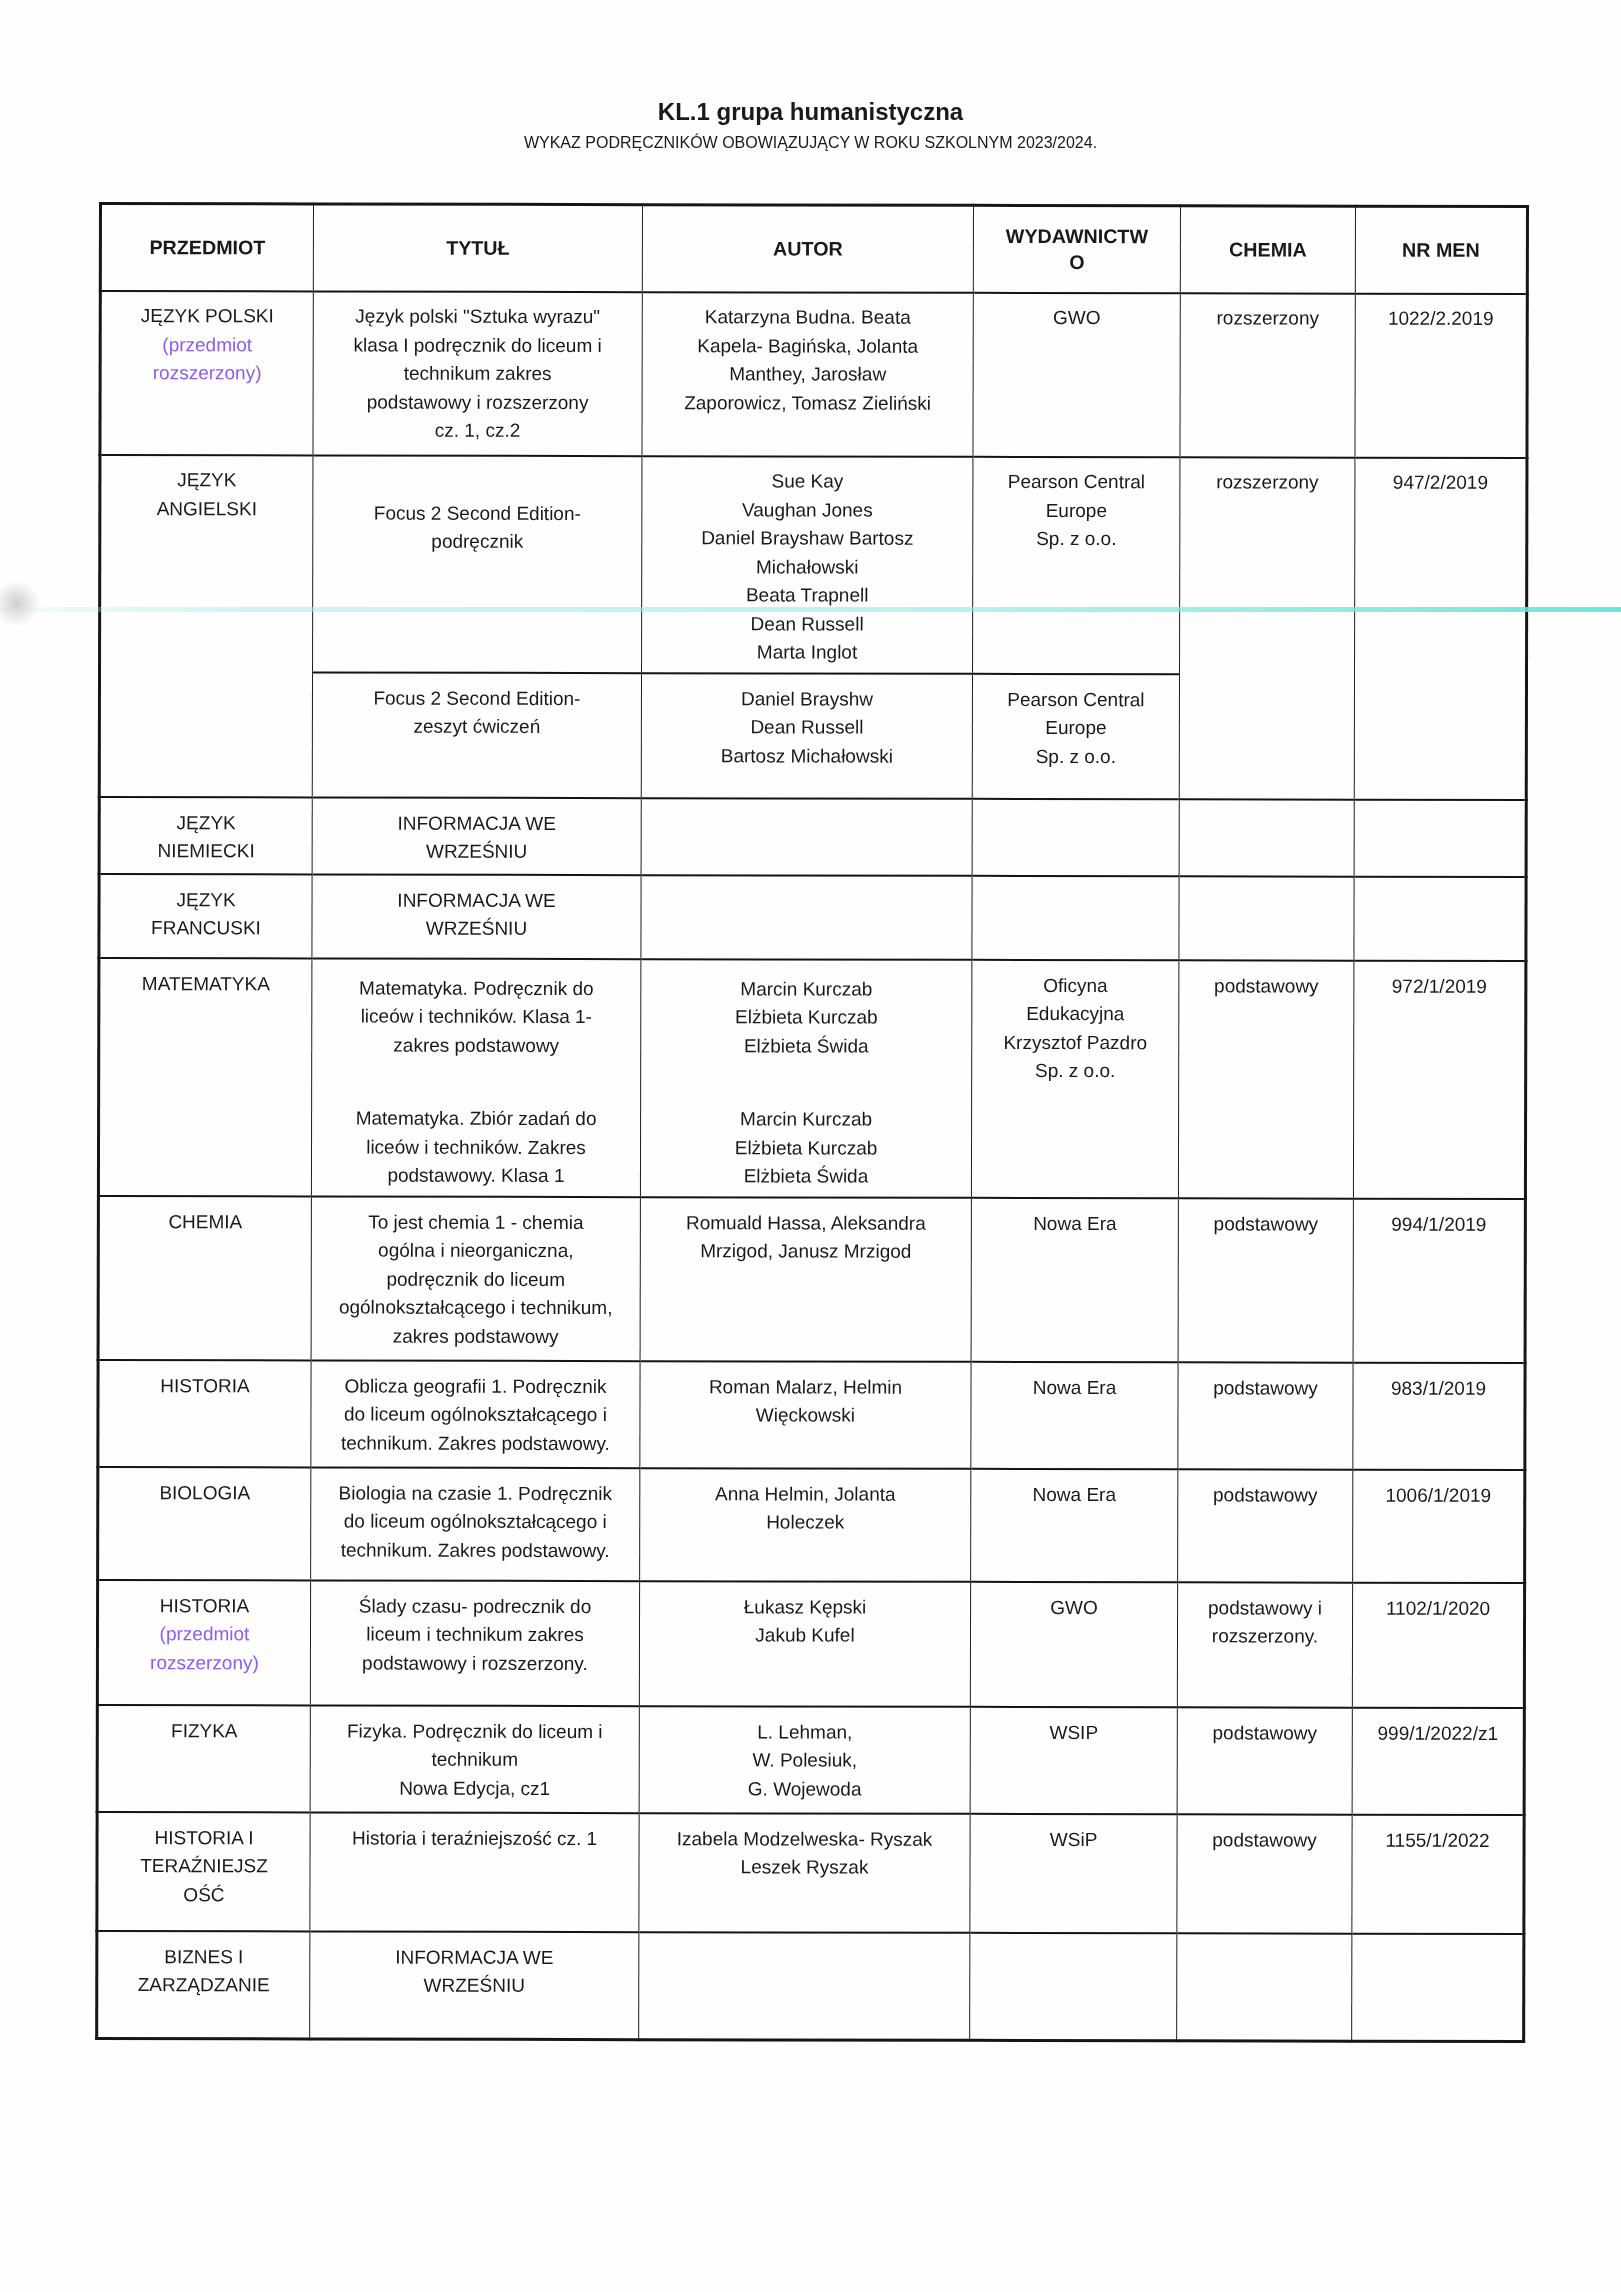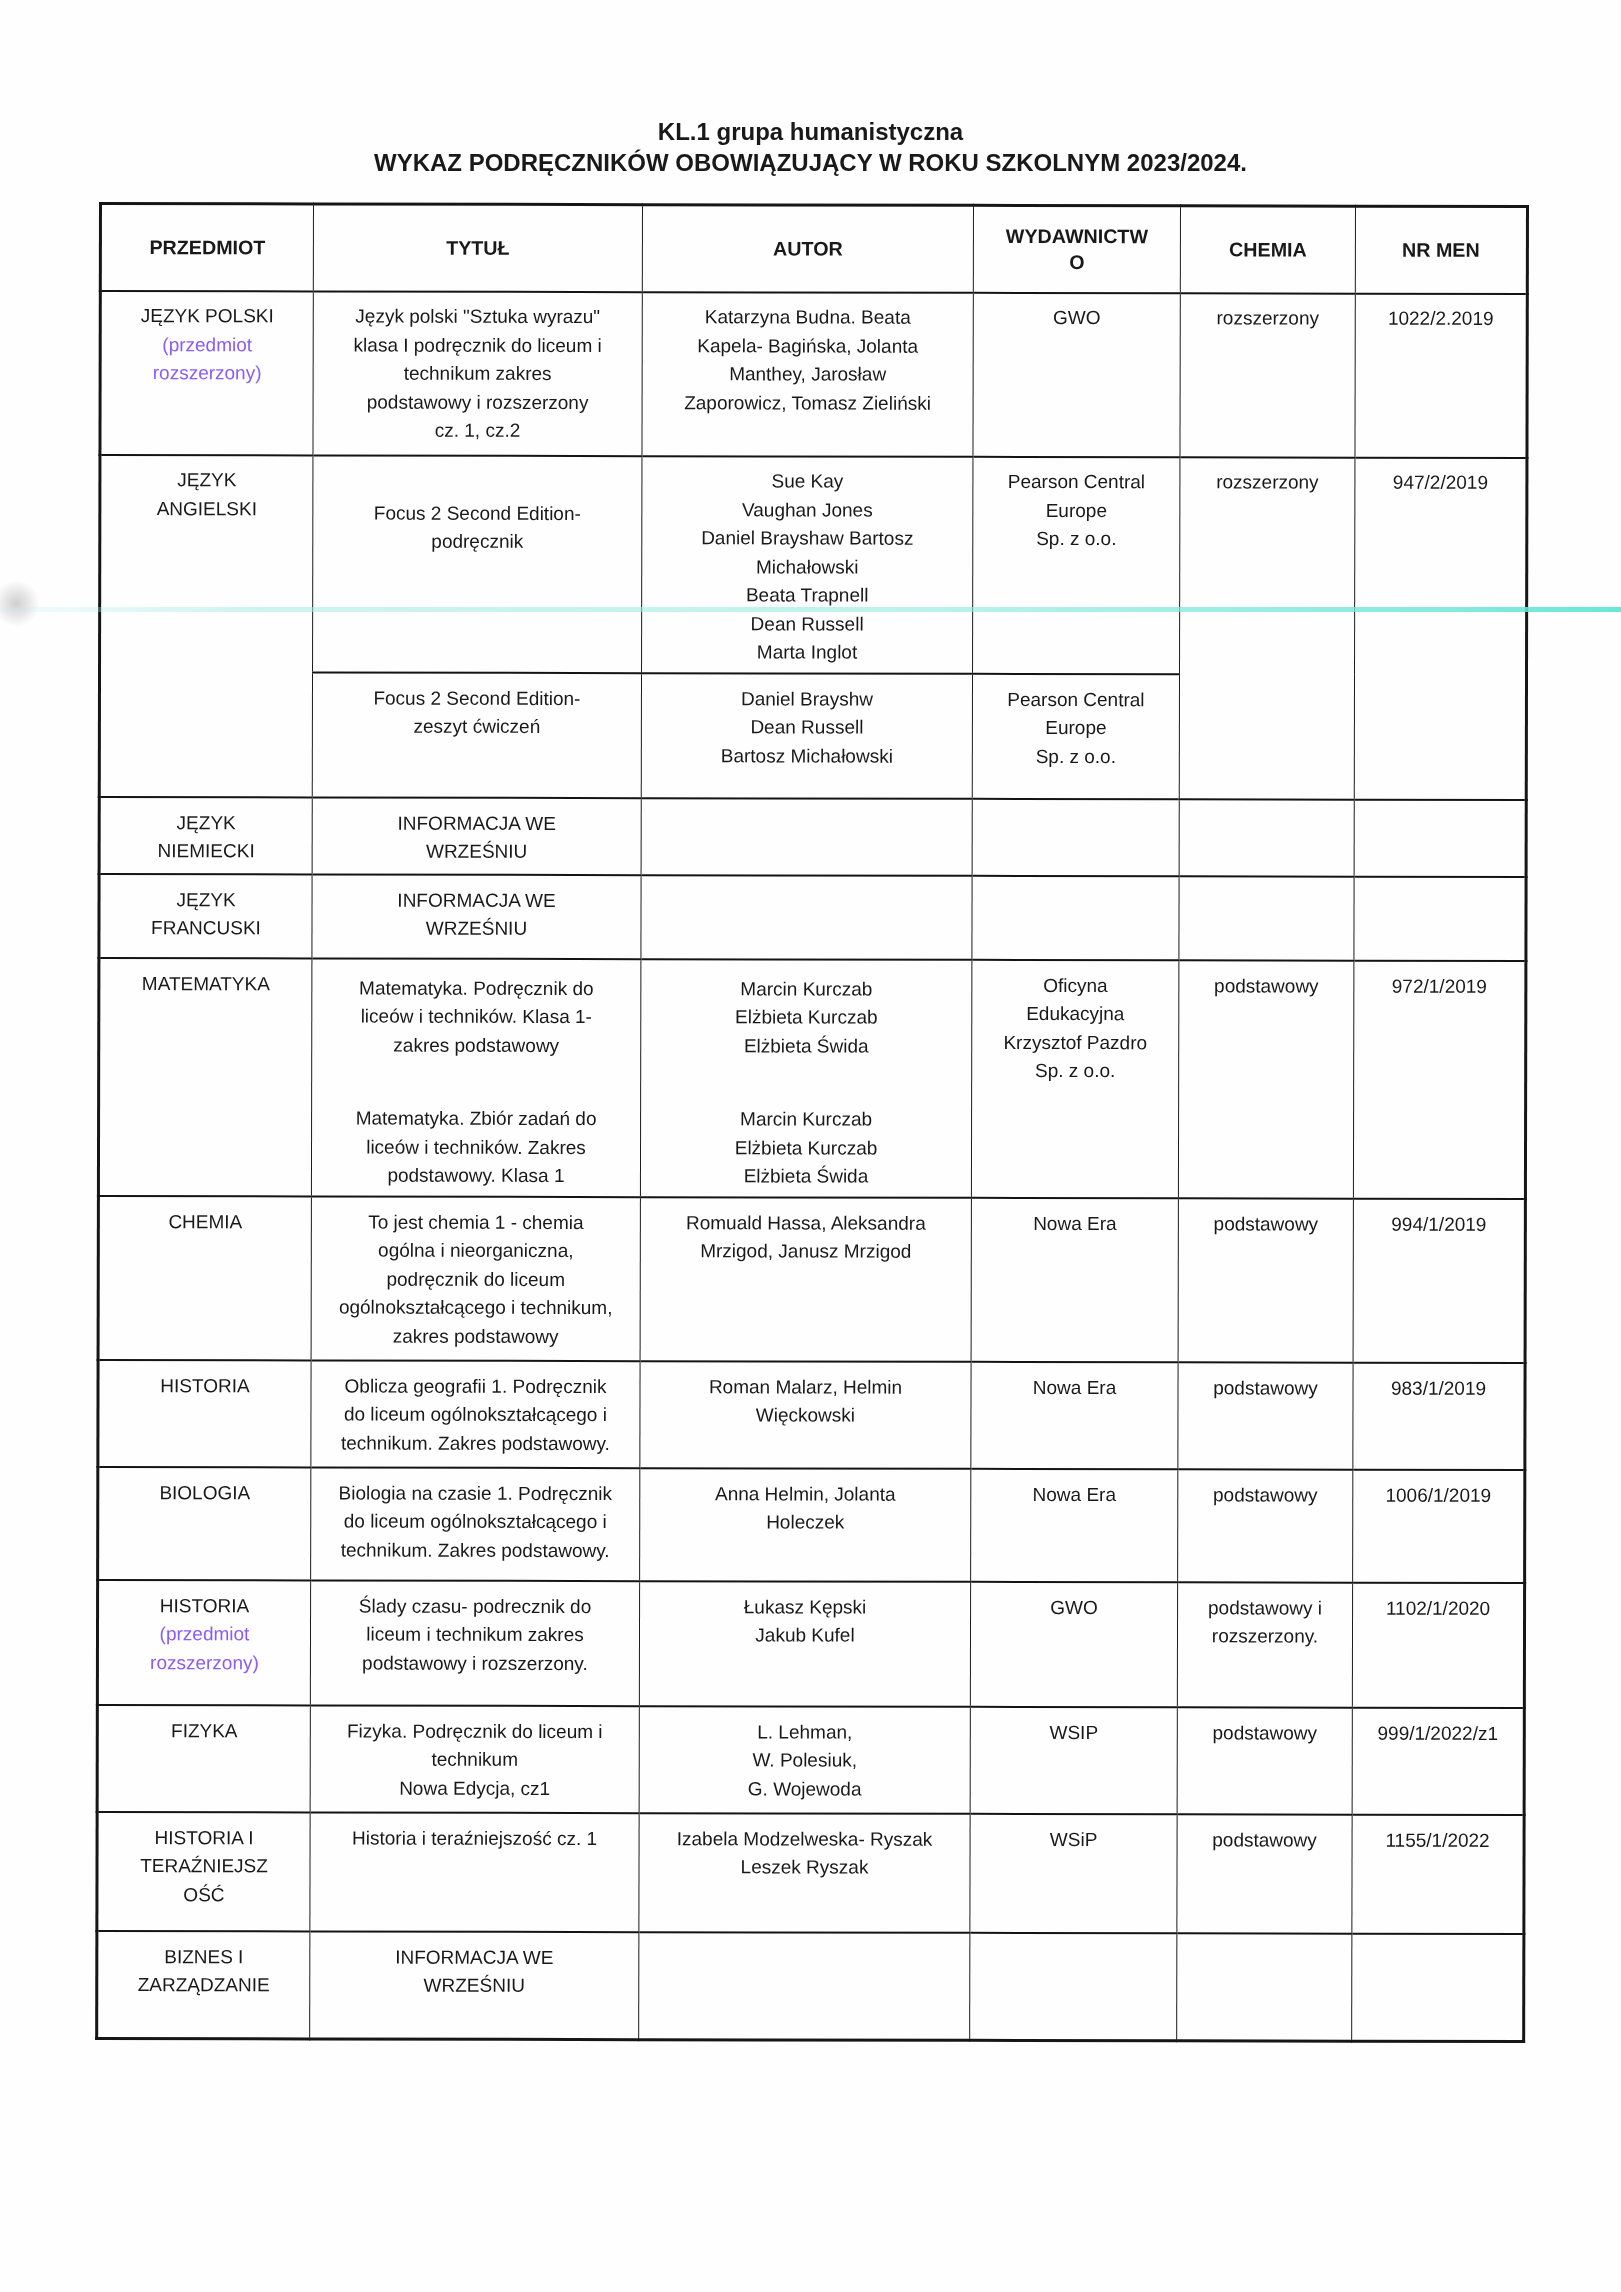--- a/index.html
+++ b/index.html
@@ -7,22 +7,22 @@
     position:relative;
     width:1621px; height:2293px;
     margin:0 auto;
     background:#fefefe;
     font-family:"Liberation Sans", sans-serif;
     color:#191919;
     overflow:hidden;
   }
   
   .doc-titles { position:absolute; top:97px; left:0; width:100%; text-align:center; }
-  .t1 { font-size:24px; font-weight:bold; line-height:30px;margin-top:20px; }
-  .t2 { font-size:24px; font-weight:bold; line-height:32px; }
+  .t1 { font-size:24px; font-weight:bold; line-height:30px; }
+  .t2 { font-size:16px; font-weight:normal; line-height:32px; }
   .t3 { font-size:24px; font-weight:normal; line-height:32px; }
   .t3 b { font-weight:bold; }
 
   
   table.booklist {
     position:absolute;
     left:99px; top:202px;
     width:1427px;
     border-collapse:collapse;
     table-layout:fixed;

